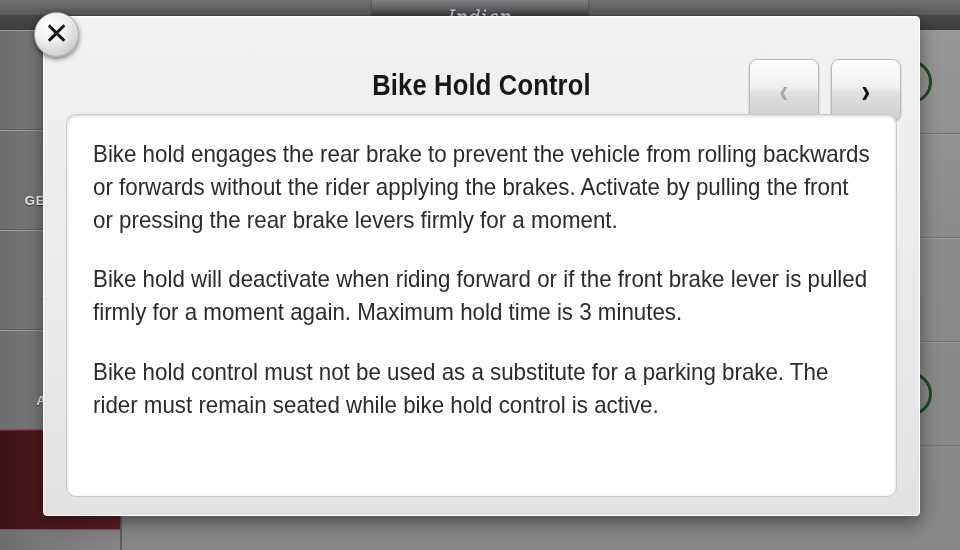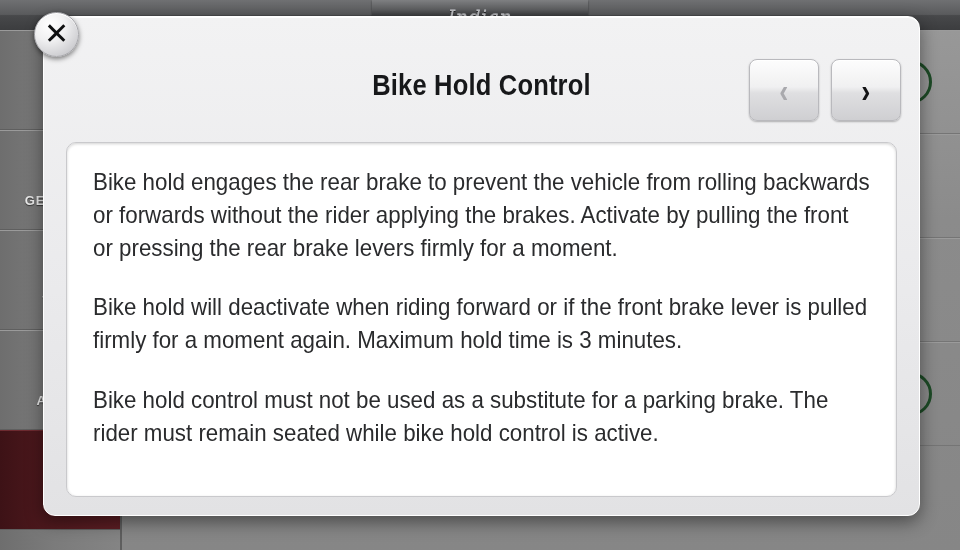--- a/index.html
+++ b/index.html
@@ -69,21 +69,21 @@
   }
   .bg-dot{
     position:absolute;right:44px;top:50%;transform:translateY(-50%);
     width:10px;height:10px;border-radius:50%;background:#1d1d1d;
   }
 
   
   .dialog{
     position:absolute;left:43px;top:16px;width:877px;height:500px;
     background:linear-gradient(180deg,#f2f2f3 0%,#eaeaec 55%,#e2e2e4 100%);
-    border-radius:12px;
+    border-radius:4px;
     border:1px solid #ffffff;
     box-shadow:0 6px 18px rgba(0,0,0,.45), 0 1px 0 rgba(255,255,255,.9) inset;
     box-sizing:border-box;
   }
 
   .dialog-title{
     position:absolute;left:0;right:0;top:52px;text-align:center;
     font-family:"Liberation Sans", sans-serif;
     font-size:29px;font-weight:bold;color:#17181a;
     letter-spacing:.2px;
@@ -102,21 +102,21 @@
   .nav-btn .chev{font-size:34px;font-weight:bold;line-height:1;transform:scaleX(.8);}
   .nav-prev{right:100px;}
   .nav-next{right:18px;}
   .nav-prev .chev{color:#a9a9ad;}
   .nav-next .chev{color:#121214;}
 
   .content-panel{
     position:absolute;left:22px;top:97px;right:22px;bottom:18px;
     background:#ffffff;border:1px solid #c9c9cc;border-radius:10px;
     box-shadow:0 1px 3px rgba(0,0,0,.18) inset;
-    padding:22px 26px 0 26px;box-sizing:border-box;overflow:hidden;margin-top:28px;
+    padding:22px 26px 0 26px;box-sizing:border-box;overflow:hidden;
   }
   .para{
     font-family:"Liberation Sans", sans-serif;
     font-size:24px;line-height:1.38;color:#2a2b2d;
     margin:0 0 26px 0;
     transform-origin:left top;
     transform:scaleX(.93);
     width:107.5%;
   }
   .para:last-child{margin-bottom:0;}

